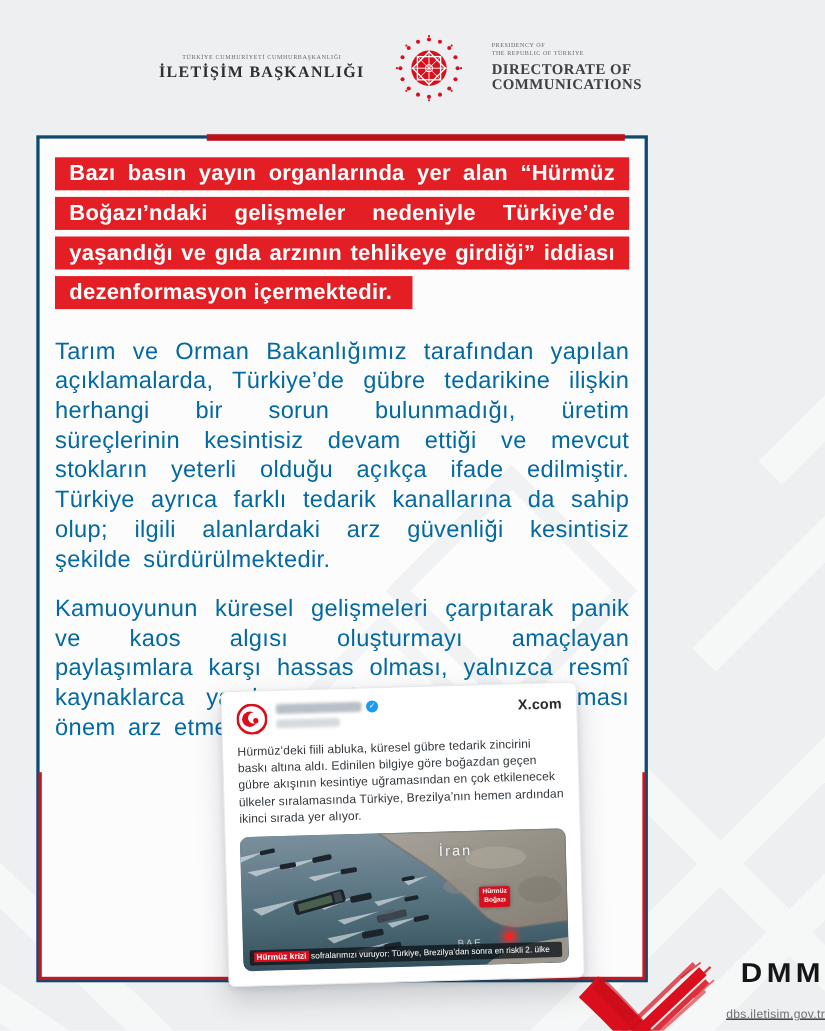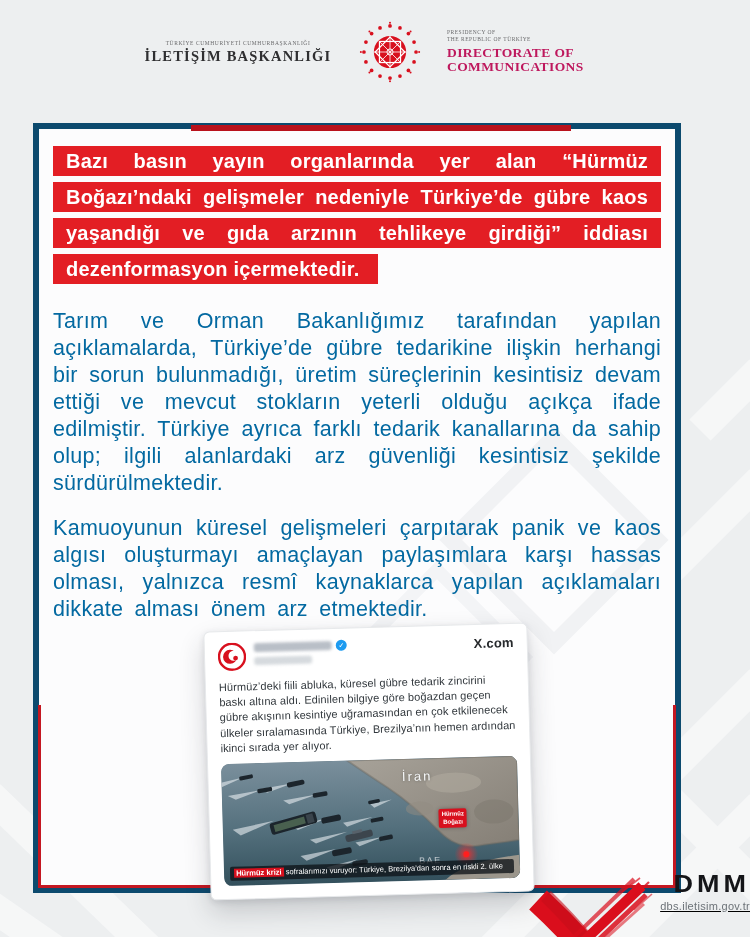--- a/index.html
+++ b/index.html
@@ -9,21 +9,21 @@
     font-family:"Liberation Sans","DejaVu Sans",sans-serif;
     overflow:hidden;
   }
   .page{position:relative;width:750px;height:937px;}
 
   
   .bg-pattern{position:absolute;inset:0;z-index:0;}
 
   
   .header{
-    position:absolute;top:10px;left:0;right:0;height:84px;
+    position:absolute;top:20px;left:0;right:0;height:84px;
     display:flex;justify-content:center;align-items:center;gap:26px;
     z-index:2;
   }
   .gov-left{text-align:center;width:190px;}
   .gov-left .small{
     font-family:"Liberation Serif","DejaVu Serif",serif;
     font-size:5.5px;letter-spacing:.6px;color:#6a6a6c;white-space:nowrap;
   }
   .gov-left .big{
     font-family:"Liberation Serif","DejaVu Serif",serif;
@@ -31,28 +31,28 @@
     margin-top:2px;white-space:nowrap;
   }
   .emblem{width:62px;height:62px;flex:0 0 auto;}
   .gov-right{width:160px;text-align:left;}
   .gov-right .small{
     font-family:"Liberation Serif","DejaVu Serif",serif;
     font-size:5.5px;letter-spacing:.5px;color:#6a6a6c;line-height:1.35;
   }
   .gov-right .big{
     font-family:"Liberation Serif","DejaVu Serif",serif;
-    font-size:13.5px;font-weight:700;letter-spacing:.4px;color:#be185d;
+    font-size:13.5px;font-weight:700;letter-spacing:.4px;color:#404040;
     line-height:1.08;margin-top:2px;
   }
 
   
   .card{
-    position:absolute;left:33px;top:123px;width:648px;height:770px;
-    background:#fcfcfd;border:6px solid #0c4a6e;box-sizing:border-box;
+    position:absolute;left:33px;top:123px;width:556px;height:770px;
+    background:#fcfcfd;border:3px solid #0c4a6e;box-sizing:border-box;
     z-index:1;
   }
   .accent{position:absolute;background:#c41721;}
   .accent.top{left:152px;top:-4px;width:380px;height:6px;background:#b9121c;}
   .accent.left{left:-1px;top:576px;width:3px;bottom:-1px;}
   .accent.right{right:-1px;top:576px;width:3px;bottom:-1px;}
   .accent.bottom-l{left:-1px;bottom:-1px;width:223px;height:3px;}
   .accent.bottom-r{right:-1px;bottom:-1px;width:223px;height:3px;}
 
   .watermark{position:absolute;border:16px solid #f1f2f4;transform:rotate(45deg);z-index:0;}
@@ -132,21 +132,21 @@
   .stamp{position:absolute;left:477px;top:743px;width:138px;height:138px;z-index:3;}
 
   
   .footer{
     position:absolute;left:0;right:0;top:869px;text-align:right;z-index:4;text-decoration:underline;
   }
   .dmm{
     font-size:27px;font-weight:800;letter-spacing:4px;color:#141518;
     transform:scaleY(.92);display:inline-block;
   }
-  .dmm-url{font-size:11px;color:#6d7378;margin-top:0px;letter-spacing:.3px;}
+  .dmm-url{font-size:11px;color:#6d7378;margin-top:16px;letter-spacing:.3px;}
 </style>
 </head>
 <body>
 
 <div class="page">
 
   <svg class="bg-pattern" width="750" height="937" viewBox="0 0 750 937">
     <g stroke="#ffffff" stroke-width="30" opacity="0.5" fill="none">
       <line x1="490" y1="950" x2="760" y2="680"></line>
       <line x1="615" y1="950" x2="760" y2="805"></line>

